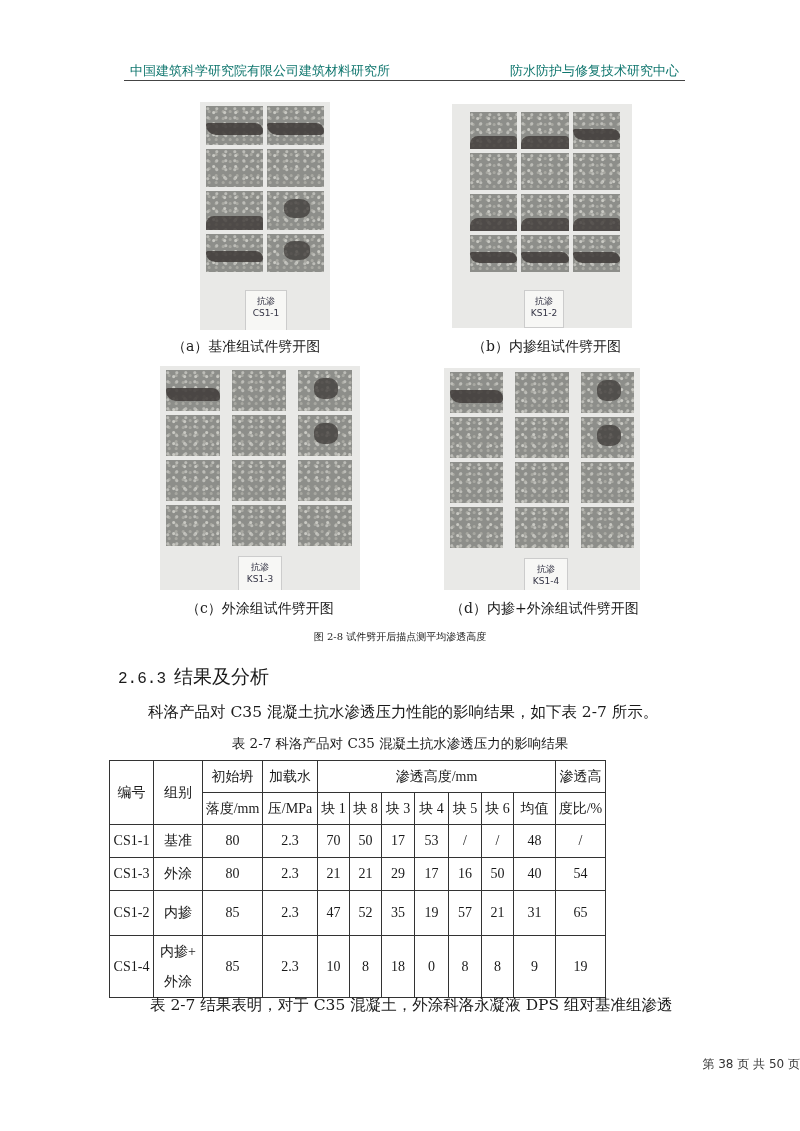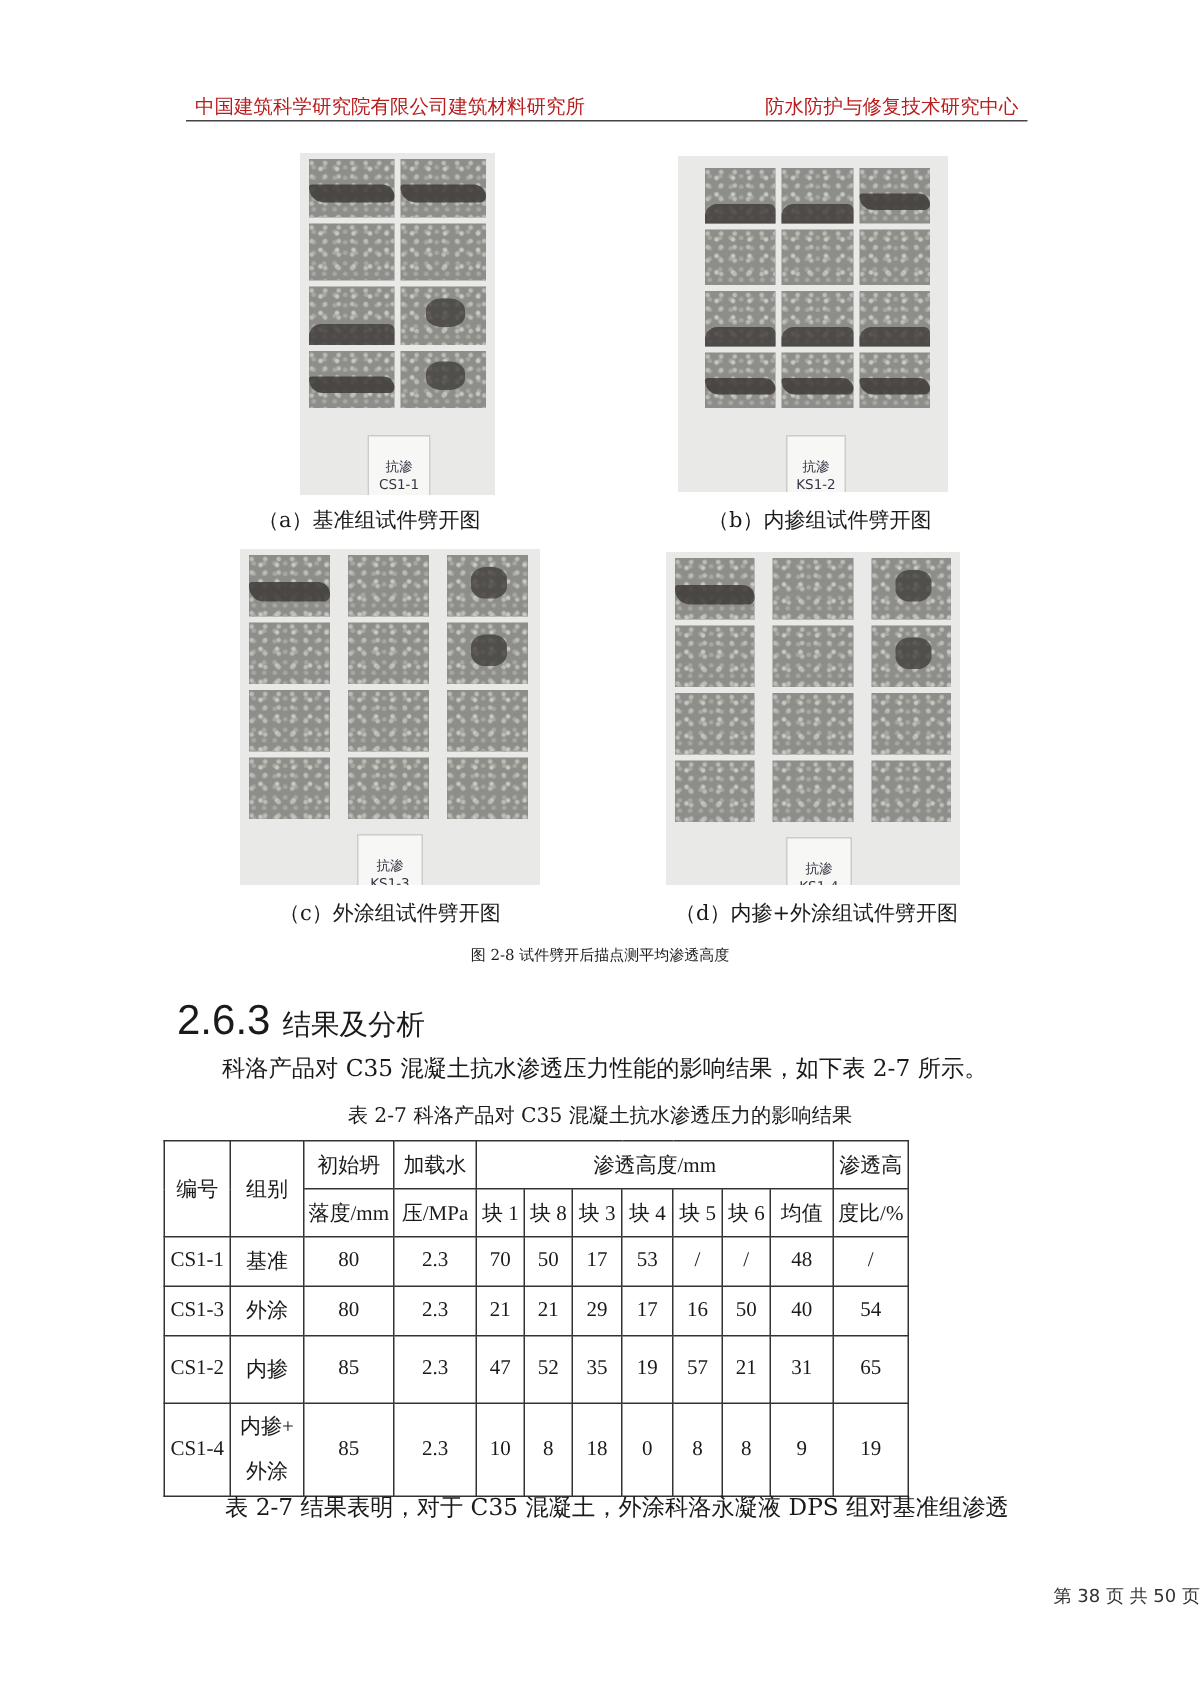--- a/index.html
+++ b/index.html
@@ -1,45 +1,45 @@
 <!DOCTYPE html>
 <html><head>
 <meta charset="utf-8">
 <style>
   html, body { margin:0; padding:0; }
   body { width:800px; height:1131px; background:#ffffff; position:relative; overflow:hidden;
          font-family:"DejaVu Serif","Liberation Serif",serif; color:#1a1a1a; }
   .header { position:absolute; left:124px; right:115px; top:58px; height:22px; border-bottom:1.5px solid #444;
-            font-size:13px; color:#b91c1c; }
+            font-size:13px; color:#0f766e; }
   .header .left { position:absolute; left:6px; top:4px; }
   .header .right { position:absolute; right:6px; top:4px; }
 
   .photo { position:absolute; background:#e9e9e7; overflow:hidden; }
   .photo .grid { position:absolute; display:grid; gap:4px; }
   .block { background:
       radial-gradient(circle at 20% 30%, #bdbdb8 1px, transparent 2px),
       radial-gradient(circle at 70% 60%, #c9c9c3 1px, transparent 2px),
       radial-gradient(circle at 45% 80%, #a8a8a2 1px, transparent 2px),
       #8d8e8a;
       background-size: 9px 9px, 11px 11px, 7px 7px, auto;
       position:relative; }
   .block.stain-top::before { content:""; position:absolute; left:0; right:0; top:45%; height:30%;
       background:#3e3a37; opacity:.85; border-radius:2px 8px 4px 10px; }
   .block.stain-bot::before { content:""; position:absolute; left:0; right:0; bottom:0; height:35%;
       background:#3e3a37; opacity:.8; border-radius:8px 4px 0 0; }
   .block.stain-spot::before { content:""; position:absolute; left:30%; top:20%; width:45%; height:50%;
       background:#3e3a37; opacity:.75; border-radius:40%; }
   .label-card { position:absolute; background:#f7f7f5; border:1px solid #ccc; font-size:9px; color:#334;
-      text-align:center; line-height:12px; padding-top:15px; font-family:"DejaVu Sans",sans-serif; }
+      text-align:center; line-height:12px; padding-top:4px; font-family:"DejaVu Sans",sans-serif; }
 
   .caption { position:absolute; font-size:14px; white-space:nowrap; }
   .fig-caption { position:absolute; font-size:10px; left:0; right:0; text-align:center; }
 
   .section-title { position:absolute; left:118px; top:664px; font-size:19px; font-family:"DejaVu Sans",sans-serif; }
-  .section-title .num { font-family:Liberation Sans, sans-serif; font-size:28px; margin-right:8px; }
+  .section-title .num { font-family:Liberation Mono, monospace; font-size:16px; margin-right:8px; }
   .para { position:absolute; font-size:15.5px; white-space:nowrap; }
   .table-caption { position:absolute; left:0; right:0; top:735px; text-align:center; font-size:13.5px; }
 
   table.data { position:absolute; left:109px; top:760px; border-collapse:collapse; font-size:14px;
                font-family:"Liberation Serif","DejaVu Serif",serif; }
   table.data td { border:1px solid #333; text-align:center; padding:0; }
   .pagefoot { position:absolute; left:0; right:0; top:1056px; text-align:right; font-size:12px; color:#333;
               font-family:"DejaVu Sans",sans-serif; }
 </style>
 </head>

